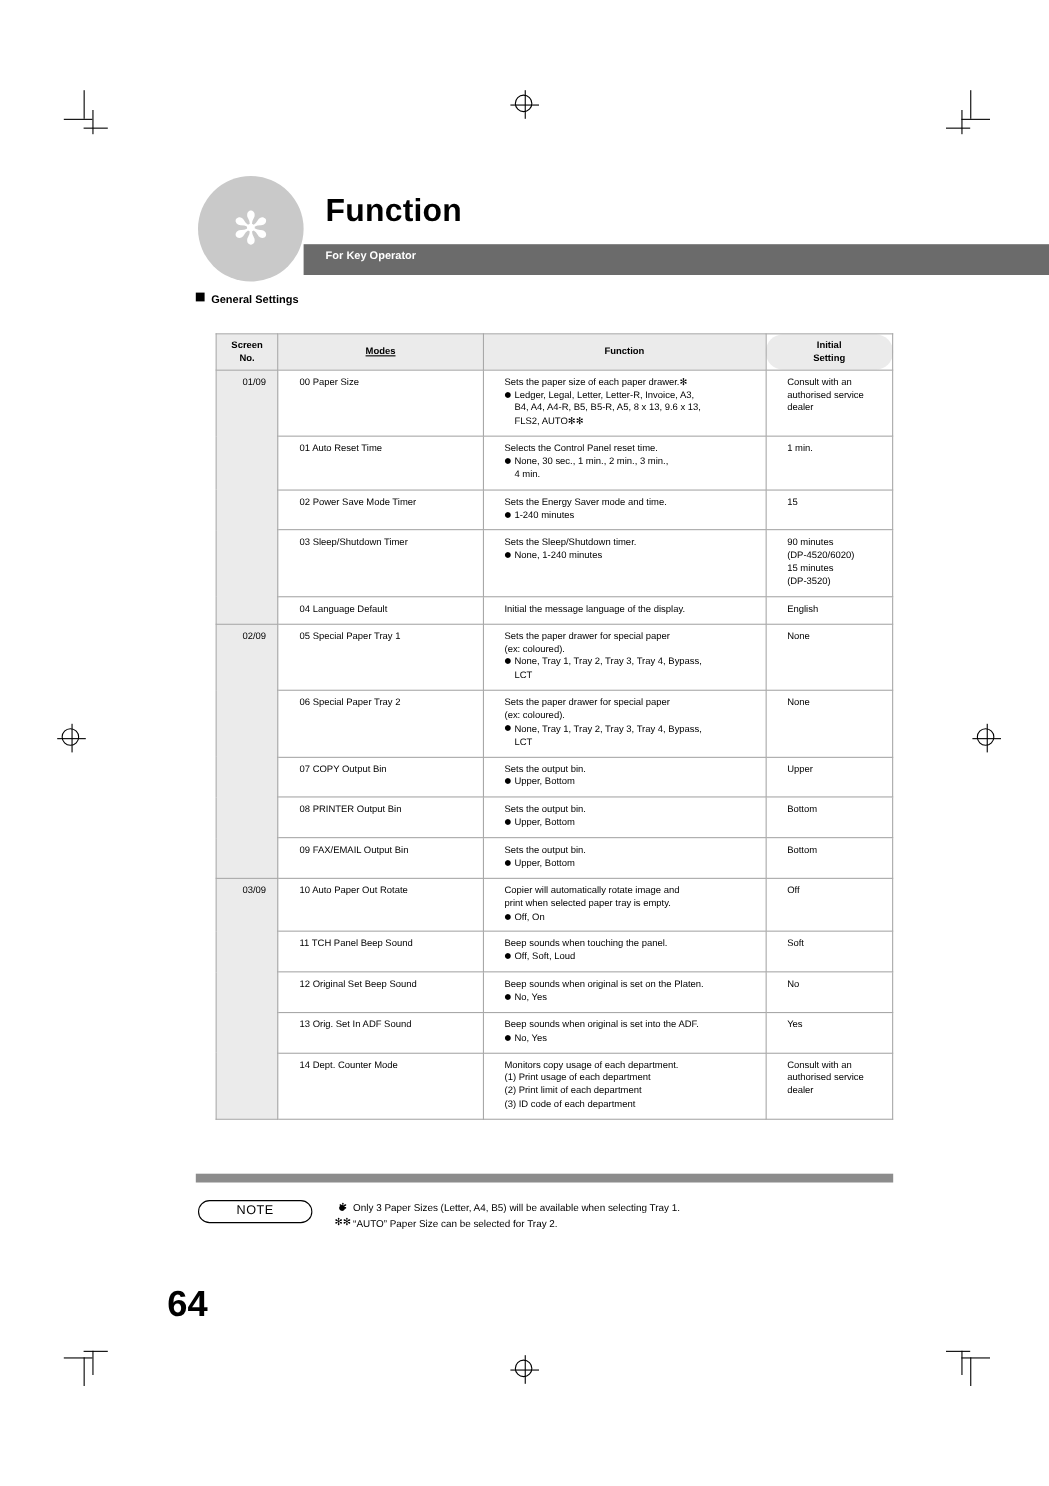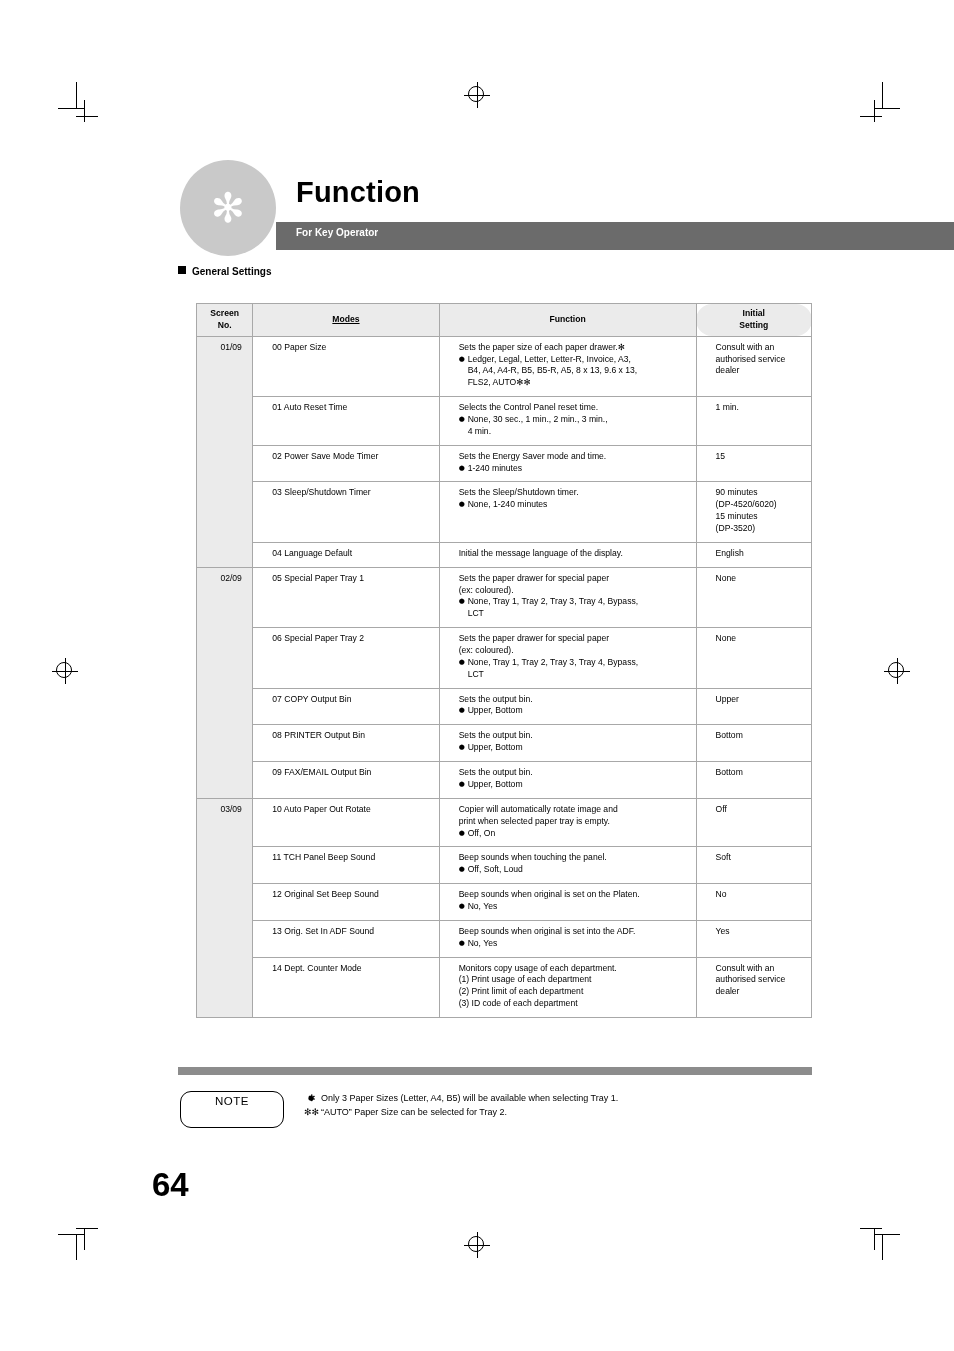--- a/index.html
+++ b/index.html
@@ -162,21 +162,21 @@
     height: 8px;
     background: #8c8c8c;
   }
 
   
   #note-badge {
     position: absolute;
     left: 180px;
     top: 1091px;
     width: 104px;
-    height: 37px;
+    height: 21px;
     border: 1px solid #000;
     border-radius: 11px;
     box-sizing: border-box;
     text-align: center;
     font-size: 11.5px;
     line-height: 19px;
     letter-spacing: 0.5px;
   }
   #note-body {
     position: absolute;

